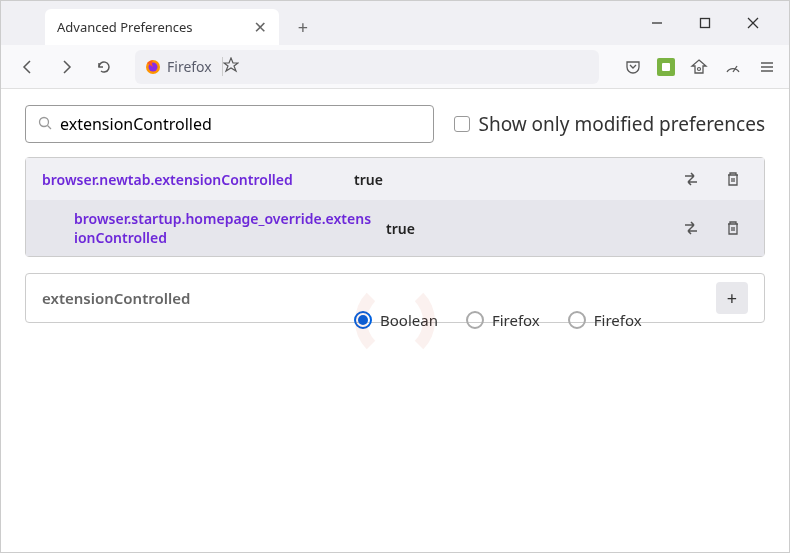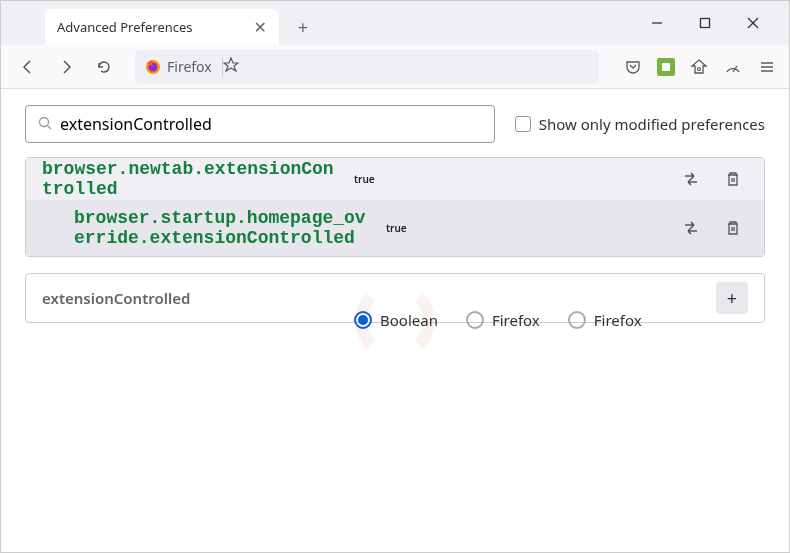--- a/index.html
+++ b/index.html
@@ -25,30 +25,30 @@
     .star-btn { color: #595959; }
     .toolbar-icons { display: flex; gap: 14px; align-items: center; margin-left: 8px; }
     .toolbar-icons > * { width: 20px; height: 20px; display: flex; align-items: center; justify-content: center; color: #595959; cursor: pointer; }
     
     
     .content { padding: 16px 24px; background: #fff; }
     .search-row { display: flex; align-items: center; gap: 20px; margin-bottom: 14px; }
     .search-box { flex: 1; display: flex; align-items: center; border: 1px solid #999; border-radius: 4px; height: 38px; padding: 0 12px; max-width: 495px; }
     .search-icon { color: #999; margin-right: 8px; }
     .search-input { border: none; outline: none; font-size: 16px; flex: 1; }
-    .checkbox-wrap { display: flex; align-items: center; gap: 8px; font-size: 15px; color: #333; }
+    .checkbox-wrap { display: flex; align-items: center; gap: 8px; font-size: 19px; color: #333; }
     .checkbox { width: 16px; height: 16px; border: 1px solid #999; border-radius: 3px; }
     
     
     .prefs-table { border: 1px solid #ccc; border-radius: 4px; }
     .pref-row { display: flex; align-items: center; height: 42px; padding: 0 16px; gap: 12px; }
     .pref-row:nth-child(1) { background: #f0f0f4; }
     .pref-row:nth-child(2) { background: #e6e6ec; height: 56px; padding-left: 48px; }
-    .pref-name { width: 300px; font-weight: 600; font-size: 18px; color: #15803d; word-break: break-all; font-family: Liberation Mono, monospace; }
-    .pref-value { font-weight: 600; font-size: 10px; color: #222; flex: 1; }
+    .pref-name { width: 300px; font-weight: 600; font-size: 14px; color: #6d28d9; word-break: break-all; }
+    .pref-value { font-weight: 600; font-size: 14px; color: #222; flex: 1; }
     .pref-actions { display: flex; gap: 12px; }
     .pref-btn { width: 30px; height: 30px; display: flex; align-items: center; justify-content: center; background: transparent; border: none; border-radius: 4px; cursor: pointer; color: #555; }
     
     
     .new-pref-box { border: 1px solid #ccc; border-radius: 4px; margin-top: 16px; }
     .new-pref-row { display: flex; align-items: center; height: 48px; padding: 0 16px; gap: 12px; }
     .new-pref-name { width: 300px; font-weight: 600; font-size: 15px; color: #666; }
     .radio-group { display: flex; gap: 28px; flex: 1; align-items: center; }
     .radio-item { display: flex; align-items: center; gap: 8px; font-size: 15px; color: #333; margin-top: 44px; }
     .radio { width: 18px; height: 18px; border: 2px solid #aaa; border-radius: 50%; display: flex; align-items: center; justify-content: center; }

